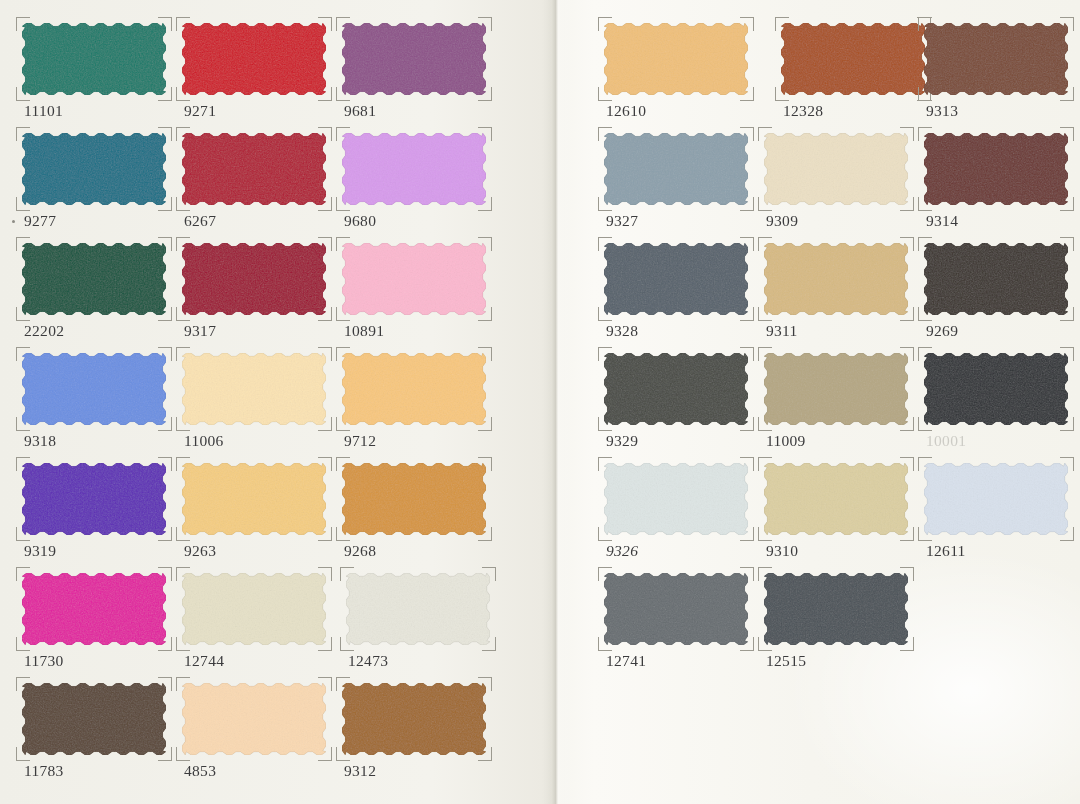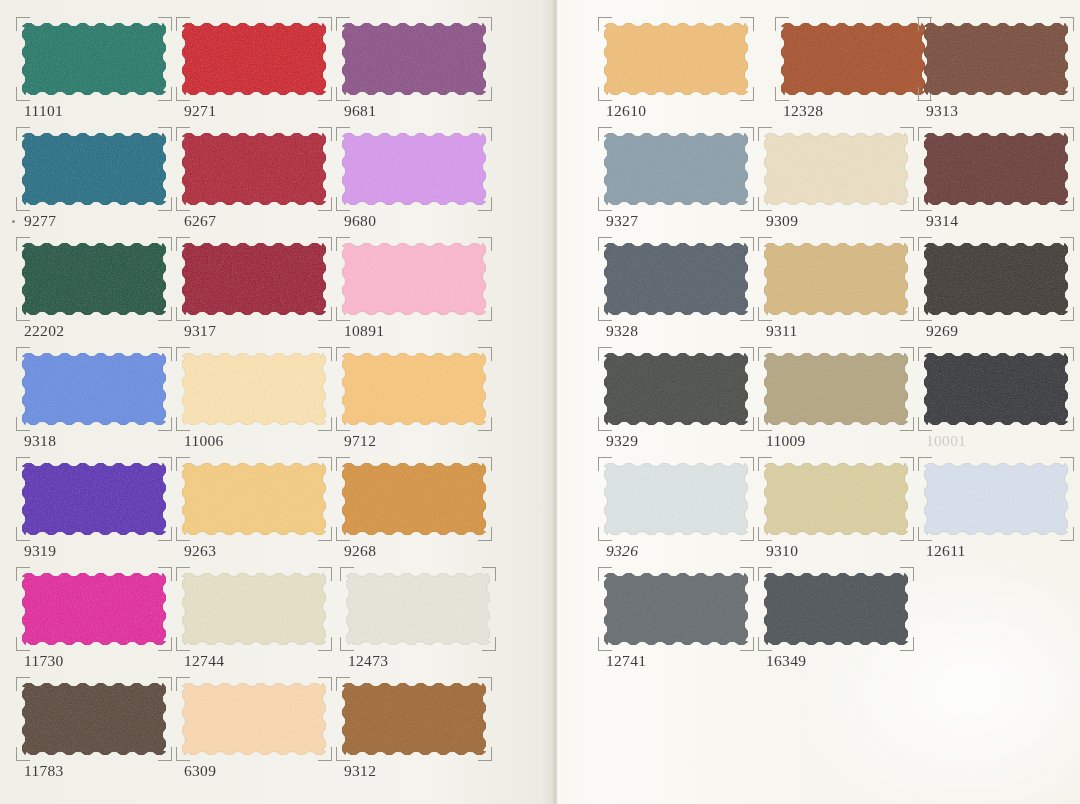--- a/index.html
+++ b/index.html
@@ -590,21 +590,21 @@
                   <feFuncA type="linear" slope="0.16" intercept="0"></feFuncA>
                 </feComponentTransfer>
                 <feComposite in="nc" in2="SourceGraphic" operator="atop"></feComposite>
               </filter>
             </defs>
             <path d="M0.00,3.20 L4.50,0.00 L9.00,0.00 L13.50,3.20 L18.00,3.20 L22.50,0.00 L27.00,0.00 L31.50,3.20 L36.00,3.20 L40.50,0.00 L45.00,0.00 L49.50,3.20 L54.00,3.20 L58.50,0.00 L63.00,0.00 L67.50,3.20 L72.00,3.20 L76.50,0.00 L81.00,0.00 L85.50,3.20 L90.00,3.20 L94.50,0.00 L99.00,0.00 L103.50,3.20 L108.00,3.20 L112.50,0.00 L117.00,0.00 L121.50,3.20 L126.00,3.20 L130.50,0.00 L135.00,0.00 L139.50,3.20 L140.80,0.00 L144.00,4.50 L144.00,9.00 L140.80,13.50 L140.80,18.00 L144.00,22.50 L144.00,27.00 L140.80,31.50 L140.80,36.00 L144.00,40.50 L144.00,45.00 L140.80,49.50 L140.80,54.00 L144.00,58.50 L144.00,63.00 L140.80,67.50 L144.00,68.80 L139.50,72.00 L135.00,72.00 L130.50,68.80 L126.00,68.80 L121.50,72.00 L117.00,72.00 L112.50,68.80 L108.00,68.80 L103.50,72.00 L99.00,72.00 L94.50,68.80 L90.00,68.80 L85.50,72.00 L81.00,72.00 L76.50,68.80 L72.00,68.80 L67.50,72.00 L63.00,72.00 L58.50,68.80 L54.00,68.80 L49.50,72.00 L45.00,72.00 L40.50,68.80 L36.00,68.80 L31.50,72.00 L27.00,72.00 L22.50,68.80 L18.00,68.80 L13.50,72.00 L9.00,72.00 L4.50,68.80 L3.20,72.00 L0.00,67.50 L0.00,63.00 L3.20,58.50 L3.20,54.00 L0.00,49.50 L0.00,45.00 L3.20,40.50 L3.20,36.00 L0.00,31.50 L0.00,27.00 L3.20,22.50 L3.20,18.00 L0.00,13.50 L0.00,9.00 L3.20,4.50 Z" fill="#fad9b2"></path>
             <path d="M0.00,3.20 L4.50,0.00 L9.00,0.00 L13.50,3.20 L18.00,3.20 L22.50,0.00 L27.00,0.00 L31.50,3.20 L36.00,3.20 L40.50,0.00 L45.00,0.00 L49.50,3.20 L54.00,3.20 L58.50,0.00 L63.00,0.00 L67.50,3.20 L72.00,3.20 L76.50,0.00 L81.00,0.00 L85.50,3.20 L90.00,3.20 L94.50,0.00 L99.00,0.00 L103.50,3.20 L108.00,3.20 L112.50,0.00 L117.00,0.00 L121.50,3.20 L126.00,3.20 L130.50,0.00 L135.00,0.00 L139.50,3.20 L140.80,0.00 L144.00,4.50 L144.00,9.00 L140.80,13.50 L140.80,18.00 L144.00,22.50 L144.00,27.00 L140.80,31.50 L140.80,36.00 L144.00,40.50 L144.00,45.00 L140.80,49.50 L140.80,54.00 L144.00,58.50 L144.00,63.00 L140.80,67.50 L144.00,68.80 L139.50,72.00 L135.00,72.00 L130.50,68.80 L126.00,68.80 L121.50,72.00 L117.00,72.00 L112.50,68.80 L108.00,68.80 L103.50,72.00 L99.00,72.00 L94.50,68.80 L90.00,68.80 L85.50,72.00 L81.00,72.00 L76.50,68.80 L72.00,68.80 L67.50,72.00 L63.00,72.00 L58.50,68.80 L54.00,68.80 L49.50,72.00 L45.00,72.00 L40.50,68.80 L36.00,68.80 L31.50,72.00 L27.00,72.00 L22.50,68.80 L18.00,68.80 L13.50,72.00 L9.00,72.00 L4.50,68.80 L3.20,72.00 L0.00,67.50 L0.00,63.00 L3.20,58.50 L3.20,54.00 L0.00,49.50 L0.00,45.00 L3.20,40.50 L3.20,36.00 L0.00,31.50 L0.00,27.00 L3.20,22.50 L3.20,18.00 L0.00,13.50 L0.00,9.00 L3.20,4.50 Z" fill="#fad9b2" filter="url(#tex19)" opacity="0.9"></path>
             <path d="M0.00,3.20 L4.50,0.00 L9.00,0.00 L13.50,3.20 L18.00,3.20 L22.50,0.00 L27.00,0.00 L31.50,3.20 L36.00,3.20 L40.50,0.00 L45.00,0.00 L49.50,3.20 L54.00,3.20 L58.50,0.00 L63.00,0.00 L67.50,3.20 L72.00,3.20 L76.50,0.00 L81.00,0.00 L85.50,3.20 L90.00,3.20 L94.50,0.00 L99.00,0.00 L103.50,3.20 L108.00,3.20 L112.50,0.00 L117.00,0.00 L121.50,3.20 L126.00,3.20 L130.50,0.00 L135.00,0.00 L139.50,3.20 L140.80,0.00 L144.00,4.50 L144.00,9.00 L140.80,13.50 L140.80,18.00 L144.00,22.50 L144.00,27.00 L140.80,31.50 L140.80,36.00 L144.00,40.50 L144.00,45.00 L140.80,49.50 L140.80,54.00 L144.00,58.50 L144.00,63.00 L140.80,67.50 L144.00,68.80 L139.50,72.00 L135.00,72.00 L130.50,68.80 L126.00,68.80 L121.50,72.00 L117.00,72.00 L112.50,68.80 L108.00,68.80 L103.50,72.00 L99.00,72.00 L94.50,68.80 L90.00,68.80 L85.50,72.00 L81.00,72.00 L76.50,68.80 L72.00,68.80 L67.50,72.00 L63.00,72.00 L58.50,68.80 L54.00,68.80 L49.50,72.00 L45.00,72.00 L40.50,68.80 L36.00,68.80 L31.50,72.00 L27.00,72.00 L22.50,68.80 L18.00,68.80 L13.50,72.00 L9.00,72.00 L4.50,68.80 L3.20,72.00 L0.00,67.50 L0.00,63.00 L3.20,58.50 L3.20,54.00 L0.00,49.50 L0.00,45.00 L3.20,40.50 L3.20,36.00 L0.00,31.50 L0.00,27.00 L3.20,22.50 L3.20,18.00 L0.00,13.50 L0.00,9.00 L3.20,4.50 Z" fill="none" stroke="rgba(0,0,0,0.07)" stroke-width="1"></path>
           </svg>
         </div>
-        <div class="label">6309</div>
+        <div class="label">4853</div>
       </div>
       <div class="swatch-cell" style="left: 342px; top: 683px;">
         <div class="bracket">
           <i class="tl"></i>
           <i class="tr"></i>
           <i class="bl"></i>
           <i class="br"></i>
         </div>
         <div class="swatch" title="9312">
           <svg viewBox="0 0 144 72" xmlns="http://www.w3.org/2000/svg">
@@ -1060,16 +1060,16 @@
                   <feFuncA type="linear" slope="0.16" intercept="0"></feFuncA>
                 </feComponentTransfer>
                 <feComposite in="nc" in2="SourceGraphic" operator="atop"></feComposite>
               </filter>
             </defs>
             <path d="M0.00,3.20 L4.50,0.00 L9.00,0.00 L13.50,3.20 L18.00,3.20 L22.50,0.00 L27.00,0.00 L31.50,3.20 L36.00,3.20 L40.50,0.00 L45.00,0.00 L49.50,3.20 L54.00,3.20 L58.50,0.00 L63.00,0.00 L67.50,3.20 L72.00,3.20 L76.50,0.00 L81.00,0.00 L85.50,3.20 L90.00,3.20 L94.50,0.00 L99.00,0.00 L103.50,3.20 L108.00,3.20 L112.50,0.00 L117.00,0.00 L121.50,3.20 L126.00,3.20 L130.50,0.00 L135.00,0.00 L139.50,3.20 L140.80,0.00 L144.00,4.50 L144.00,9.00 L140.80,13.50 L140.80,18.00 L144.00,22.50 L144.00,27.00 L140.80,31.50 L140.80,36.00 L144.00,40.50 L144.00,45.00 L140.80,49.50 L140.80,54.00 L144.00,58.50 L144.00,63.00 L140.80,67.50 L144.00,68.80 L139.50,72.00 L135.00,72.00 L130.50,68.80 L126.00,68.80 L121.50,72.00 L117.00,72.00 L112.50,68.80 L108.00,68.80 L103.50,72.00 L99.00,72.00 L94.50,68.80 L90.00,68.80 L85.50,72.00 L81.00,72.00 L76.50,68.80 L72.00,68.80 L67.50,72.00 L63.00,72.00 L58.50,68.80 L54.00,68.80 L49.50,72.00 L45.00,72.00 L40.50,68.80 L36.00,68.80 L31.50,72.00 L27.00,72.00 L22.50,68.80 L18.00,68.80 L13.50,72.00 L9.00,72.00 L4.50,68.80 L3.20,72.00 L0.00,67.50 L0.00,63.00 L3.20,58.50 L3.20,54.00 L0.00,49.50 L0.00,45.00 L3.20,40.50 L3.20,36.00 L0.00,31.50 L0.00,27.00 L3.20,22.50 L3.20,18.00 L0.00,13.50 L0.00,9.00 L3.20,4.50 Z" fill="#4a5157"></path>
             <path d="M0.00,3.20 L4.50,0.00 L9.00,0.00 L13.50,3.20 L18.00,3.20 L22.50,0.00 L27.00,0.00 L31.50,3.20 L36.00,3.20 L40.50,0.00 L45.00,0.00 L49.50,3.20 L54.00,3.20 L58.50,0.00 L63.00,0.00 L67.50,3.20 L72.00,3.20 L76.50,0.00 L81.00,0.00 L85.50,3.20 L90.00,3.20 L94.50,0.00 L99.00,0.00 L103.50,3.20 L108.00,3.20 L112.50,0.00 L117.00,0.00 L121.50,3.20 L126.00,3.20 L130.50,0.00 L135.00,0.00 L139.50,3.20 L140.80,0.00 L144.00,4.50 L144.00,9.00 L140.80,13.50 L140.80,18.00 L144.00,22.50 L144.00,27.00 L140.80,31.50 L140.80,36.00 L144.00,40.50 L144.00,45.00 L140.80,49.50 L140.80,54.00 L144.00,58.50 L144.00,63.00 L140.80,67.50 L144.00,68.80 L139.50,72.00 L135.00,72.00 L130.50,68.80 L126.00,68.80 L121.50,72.00 L117.00,72.00 L112.50,68.80 L108.00,68.80 L103.50,72.00 L99.00,72.00 L94.50,68.80 L90.00,68.80 L85.50,72.00 L81.00,72.00 L76.50,68.80 L72.00,68.80 L67.50,72.00 L63.00,72.00 L58.50,68.80 L54.00,68.80 L49.50,72.00 L45.00,72.00 L40.50,68.80 L36.00,68.80 L31.50,72.00 L27.00,72.00 L22.50,68.80 L18.00,68.80 L13.50,72.00 L9.00,72.00 L4.50,68.80 L3.20,72.00 L0.00,67.50 L0.00,63.00 L3.20,58.50 L3.20,54.00 L0.00,49.50 L0.00,45.00 L3.20,40.50 L3.20,36.00 L0.00,31.50 L0.00,27.00 L3.20,22.50 L3.20,18.00 L0.00,13.50 L0.00,9.00 L3.20,4.50 Z" fill="#4a5157" filter="url(#tex37)" opacity="0.9"></path>
             <path d="M0.00,3.20 L4.50,0.00 L9.00,0.00 L13.50,3.20 L18.00,3.20 L22.50,0.00 L27.00,0.00 L31.50,3.20 L36.00,3.20 L40.50,0.00 L45.00,0.00 L49.50,3.20 L54.00,3.20 L58.50,0.00 L63.00,0.00 L67.50,3.20 L72.00,3.20 L76.50,0.00 L81.00,0.00 L85.50,3.20 L90.00,3.20 L94.50,0.00 L99.00,0.00 L103.50,3.20 L108.00,3.20 L112.50,0.00 L117.00,0.00 L121.50,3.20 L126.00,3.20 L130.50,0.00 L135.00,0.00 L139.50,3.20 L140.80,0.00 L144.00,4.50 L144.00,9.00 L140.80,13.50 L140.80,18.00 L144.00,22.50 L144.00,27.00 L140.80,31.50 L140.80,36.00 L144.00,40.50 L144.00,45.00 L140.80,49.50 L140.80,54.00 L144.00,58.50 L144.00,63.00 L140.80,67.50 L144.00,68.80 L139.50,72.00 L135.00,72.00 L130.50,68.80 L126.00,68.80 L121.50,72.00 L117.00,72.00 L112.50,68.80 L108.00,68.80 L103.50,72.00 L99.00,72.00 L94.50,68.80 L90.00,68.80 L85.50,72.00 L81.00,72.00 L76.50,68.80 L72.00,68.80 L67.50,72.00 L63.00,72.00 L58.50,68.80 L54.00,68.80 L49.50,72.00 L45.00,72.00 L40.50,68.80 L36.00,68.80 L31.50,72.00 L27.00,72.00 L22.50,68.80 L18.00,68.80 L13.50,72.00 L9.00,72.00 L4.50,68.80 L3.20,72.00 L0.00,67.50 L0.00,63.00 L3.20,58.50 L3.20,54.00 L0.00,49.50 L0.00,45.00 L3.20,40.50 L3.20,36.00 L0.00,31.50 L0.00,27.00 L3.20,22.50 L3.20,18.00 L0.00,13.50 L0.00,9.00 L3.20,4.50 Z" fill="none" stroke="rgba(0,0,0,0.07)" stroke-width="1"></path>
           </svg>
         </div>
-        <div class="label">16349</div>
+        <div class="label">12515</div>
       </div>
     </div>
 </div>
 
 </body></html>

